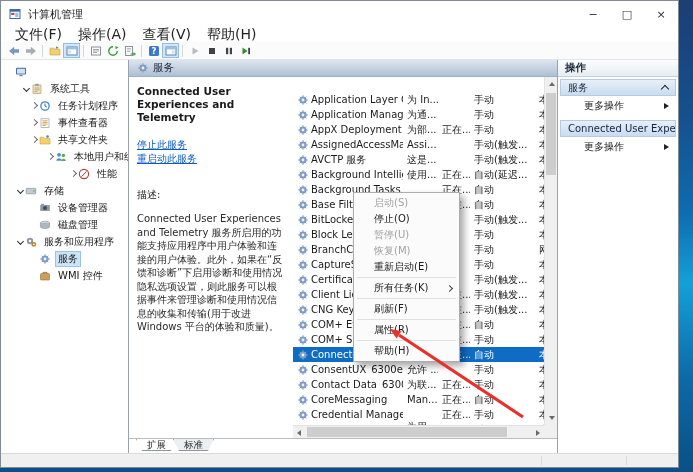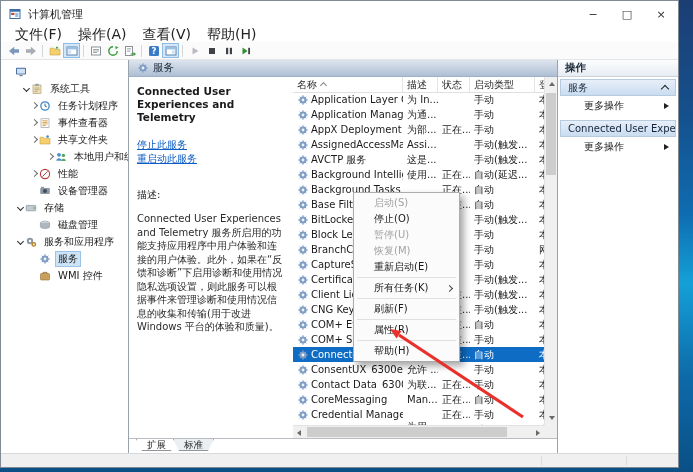--- a/index.html
+++ b/index.html
@@ -265,48 +265,48 @@
             <span class="chev closed"></span>
           </span>
           <span class="tree-icon"><svg width="12" height="12" viewBox="0 0 12 12">
               <circle cx="4" cy="3.8" r="1.9" fill="#4a90d0"></circle>
               <path d="M1.4 9.8a2.6 2.6 0 0 1 5.2 0z" fill="#4a90d0"></path>
               <circle cx="8.4" cy="4.4" r="1.7" fill="#58a858"></circle>
               <path d="M6.2 10a2.3 2.3 0 0 1 4.6 0z" fill="#58a858"></path>
             </svg></span>
           <span class="tree-label">本地用户和组</span>
         </div>
-        <div class="tree-item" style="padding-left: 28px;">
+        <div class="tree-item" style="padding-left: 28px; margin-left: 39px;">
           <span class="chevbox">
             <span class="chev closed"></span>
           </span>
           <span class="tree-icon"><svg width="12" height="12" viewBox="0 0 12 12">
               <circle cx="6" cy="6" r="4.6" fill="#fff" stroke="#b04040" stroke-width="1.1"></circle>
               <path d="M3.4 8.6L8.6 3.4" stroke="#b04040" stroke-width="1"></path>
             </svg></span>
           <span class="tree-label">性能</span>
-        </div>
-        <div class="tree-item" style="padding-left: 28px;">
-          <span class="chevbox"></span>
-          <span class="tree-icon"><svg width="12" height="12" viewBox="0 0 12 12">
-              <rect x="1.2" y="3" width="9.6" height="6" rx=".8" fill="#8e99a6"></rect>
-              <circle cx="6" cy="6" r="2" fill="#3f4c5c"></circle>
-              <rect x="2" y="1.8" width="3" height="1.6" fill="#8e99a6"></rect>
-            </svg></span>
-          <span class="tree-label">设备管理器</span>
         </div>
         <div class="tree-item" style="padding-left: 14px;">
           <span class="chevbox">
             <span class="chev open"></span>
           </span>
           <span class="tree-icon"><svg width="12" height="12" viewBox="0 0 12 12">
               <rect x="1.2" y="3.4" width="9.6" height="5.4" rx=".7" fill="#c2cad2" stroke="#79828c" stroke-width=".6"></rect>
               <circle cx="9" cy="6" r=".8" fill="#5a9a5a"></circle>
             </svg></span>
           <span class="tree-label">存储</span>
+        </div>
+        <div class="tree-item" style="padding-left: 28px;">
+          <span class="chevbox"></span>
+          <span class="tree-icon"><svg width="12" height="12" viewBox="0 0 12 12">
+              <rect x="1.2" y="3" width="9.6" height="6" rx=".8" fill="#8e99a6"></rect>
+              <circle cx="6" cy="6" r="2" fill="#3f4c5c"></circle>
+              <rect x="2" y="1.8" width="3" height="1.6" fill="#8e99a6"></rect>
+            </svg></span>
+          <span class="tree-label">设备管理器</span>
         </div>
         <div class="tree-item" style="padding-left: 28px;">
           <span class="chevbox"></span>
           <span class="tree-icon"><svg width="12" height="12" viewBox="0 0 12 12">
               <ellipse cx="6" cy="3.8" rx="4.6" ry="1.6" fill="#d6dce2" stroke="#79828c" stroke-width=".5"></ellipse>
               <path d="M1.4 3.8v4c0 .9 2.1 1.7 4.6 1.7s4.6-.8 4.6-1.7v-4" fill="#aeb7c0" stroke="#79828c" stroke-width=".5"></path>
             </svg></span>
           <span class="tree-label">磁盘管理</span>
         </div>
         <div class="tree-item" style="padding-left: 14px;">
@@ -350,38 +350,20 @@
       </div>
       <div class="mmc-body">
         <div class="summary">
           <div class="svc-title">Connected User Experiences and Telemetry</div>
           <div><span class="svc-link">停止此服务</span></div>
           <div><span class="svc-link">重启动此服务</span></div>
           <div class="desc-label">描述:</div>
           <div class="desc-text">Connected User Experiences and Telemetry 服务所启用的功能支持应用程序中用户体验和连接的用户体验。此外，如果在“反馈和诊断”下启用诊断和使用情况隐私选项设置，则此服务可以根据事件来管理诊断和使用情况信息的收集和传输(用于改进 Windows 平台的体验和质量)。</div>
         </div>
         <div class="list">
-          <div class="list-header" id="listheader">
-              <div class="col-h" style="width: 110px;">
-                <span>名称</span>
-                <span class="sort-chev"></span>
-              </div>
-              <div class="col-h" style="width: 35px;">
-                <span>描述</span>
-              </div>
-              <div class="col-h" style="width: 32px;">
-                <span>状态</span>
-              </div>
-              <div class="col-h" style="width: 65px;">
-                <span>启动类型</span>
-              </div>
-              <div class="col-h" style="width: 28px;">
-                <span>登</span>
-              </div>
-            </div>
           <div class="rows" id="rows">
               <div class="lrow">
                 <div class="cell c-name" style="width: 110px;">
                   <span class="row-icon"><svg width="12" height="12" viewBox="0 0 12 12">
                       <circle cx="6" cy="6" r="3.6" fill="#7f9dc4"></circle>
                       <circle cx="6" cy="6" r="1.4" fill="#eef4fa"></circle>
                       <path d="M6 1.2v1.8M6 9v1.8M1.2 6H3M9 6h1.8M2.7 2.7l1.2 1.2M8.1 8.1l1.2 1.2M9.3 2.7L8.1 3.9M3.9 8.1L2.7 9.3" stroke="#7f9dc4" stroke-width="1"></path>
                     </svg></span>
                   <span>Application Layer Gatewa...</span>
                 </div>

